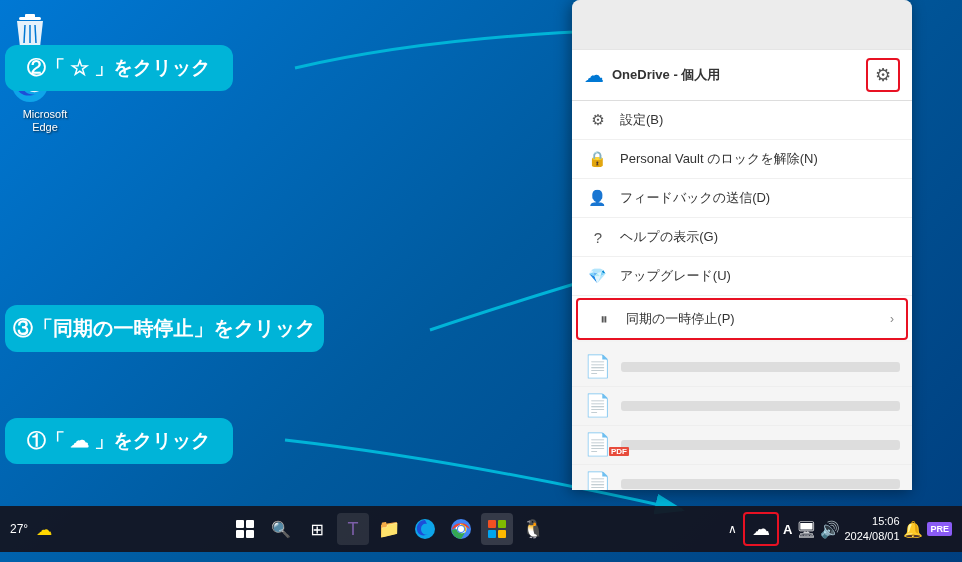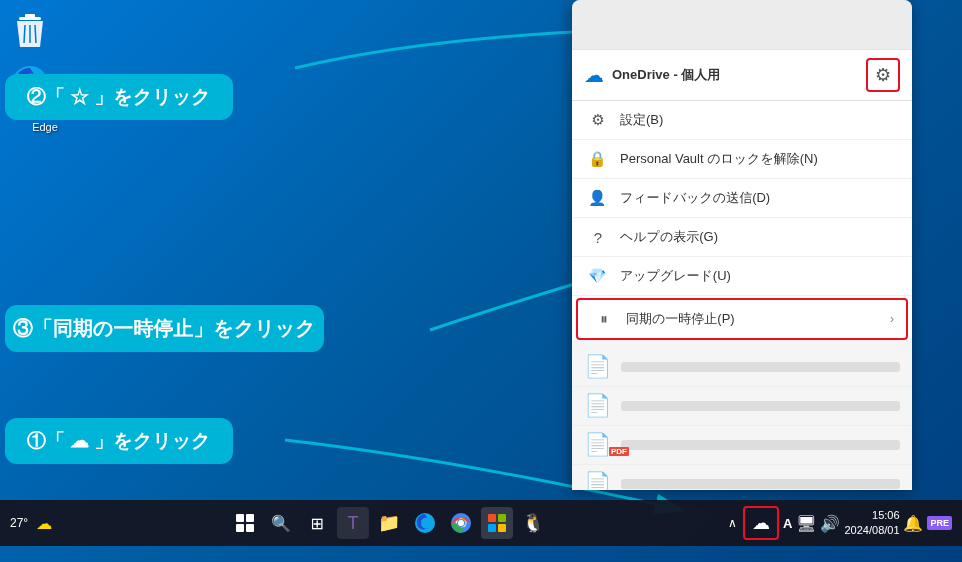--- a/index.html
+++ b/index.html
@@ -105,21 +105,21 @@
       height: 490px;
       background: #f0f0f0;
       border-radius: 8px 8px 0 0;
       box-shadow: -2px 2px 10px rgba(0,0,0,0.3);
       overflow: hidden;
     }
 
     
     .taskbar {
       position: absolute;
-      bottom: 16px;
+      bottom: 10px;
       left: 0;
       width: 100%;
       height: 46px;
       background: rgba(20, 20, 30, 0.92);
       display: flex;
       align-items: center;
       padding: 0 10px;
       gap: 4px;
     }
 
@@ -174,21 +174,21 @@
           <path d="M22 10 C30 10, 36 16, 32 24 C30 28, 24 30, 18 26 C26 28, 32 22, 28 16 Z" fill="white" opacity="0.9"></path>
           <path d="M10 22 C10 18, 12 14, 16 12" stroke="white" stroke-width="2" fill="none"></path>
         </svg>
       </div>
       <span class="icon-label">Microsoft
 Edge</span>
     </div>
 
   </div>
 
-  <div class="annotation-bubble bubble-1" style="position:absolute; top:45px; left:5px; background:#00b4d8; border-radius:12px; padding:10px 22px; color:white; font-size:19px; font-weight:bold;margin-top:29px;">
+  <div class="annotation-bubble bubble-1" style="position:absolute; top:45px; left:5px; background:#00b4d8; border-radius:12px; padding:10px 22px; color:white; font-size:19px; font-weight:bold;">
     <span>②「 ☆ 」をクリック</span>
   </div>
 
   <div class="annotation-bubble bubble-2" style="position:absolute; top:305px; left:5px; background:#00b4d8; border-radius:12px; padding:10px 8px; color:white; font-size:20px; font-weight:bold;">
     <span>③「同期の一時停止」をクリック</span>
   </div>
 
   <div class="annotation-bubble bubble-3" style="position:absolute; top:418px; left:5px; background:#00b4d8; border-radius:12px; padding:10px 22px; color:white; font-size:19px; font-weight:bold;">
     <span>①「 ☁ 」をクリック</span>
   </div>

